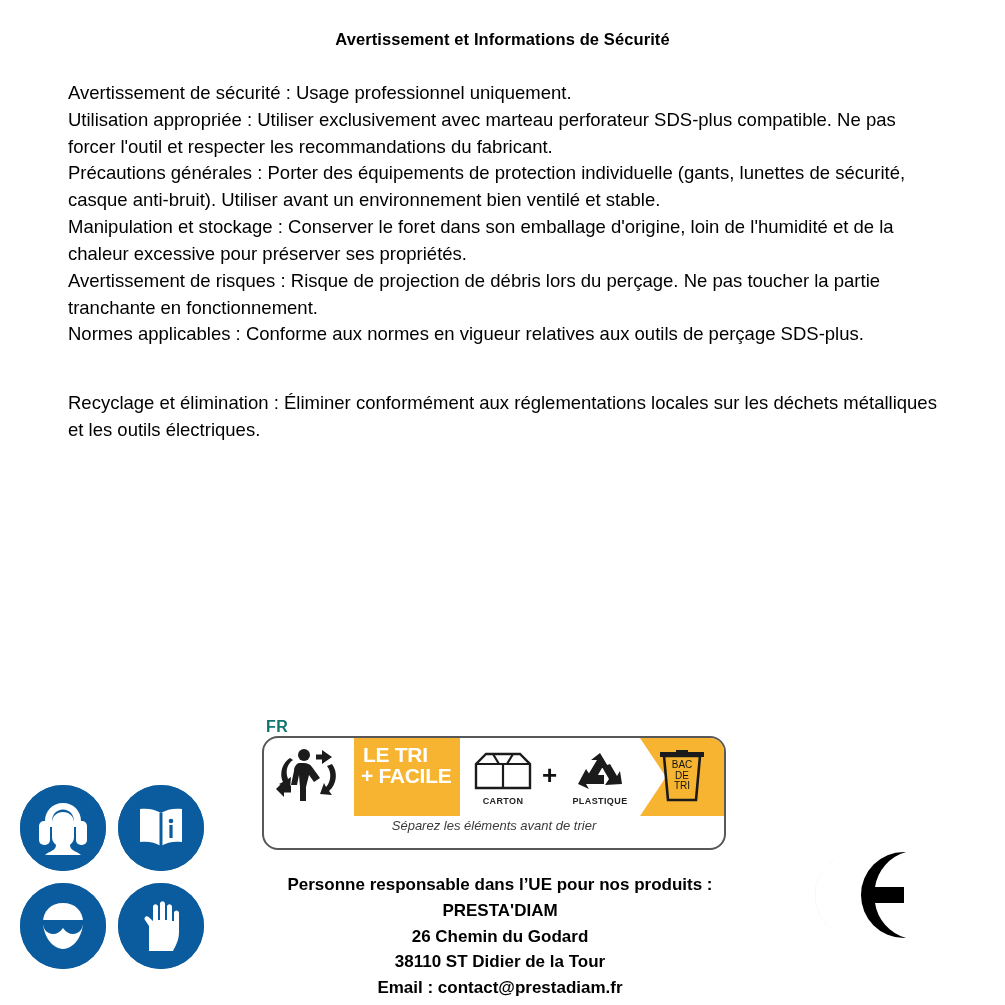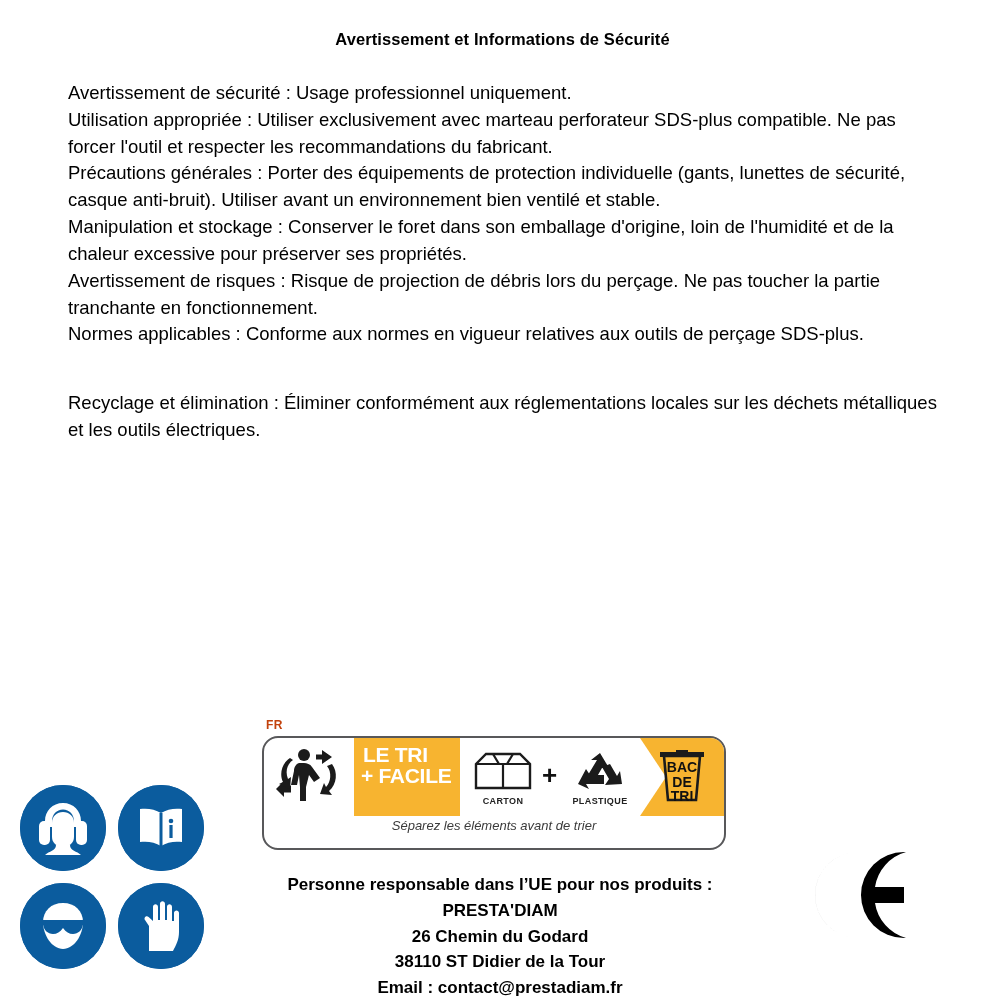--- a/index.html
+++ b/index.html
@@ -74,23 +74,23 @@
     position: absolute;
     left: 262px;
     top: 718px;
     width: 462px;
     height: 130px;
   }
   .recycle-fr {
     position: absolute;
     left: 4px;
     top: 0px;
-    font-size: 12px;
-    font-weight: bold;
-    color: #c2410c;
+    font-size: 16px;
+    font-weight: bold;
+    color: #0f766e;
     letter-spacing: 0.5px;
   }
   .recycle-box {
     position: absolute;
     left: 0px;
     top: 18px;
     width: 460px;
     height: 110px;
     border: 2px solid #58585a;
     border-radius: 16px;
@@ -143,22 +143,22 @@
     top: 10px;
     width: 60px;
     height: 58px;
     text-align: center;
   }
   .rl-bac-text {
     position: absolute;
     left: 0;
     top: 12px;
     width: 60px;
-    font-size: 14px;
-    font-weight: bold;
+    font-size: 10px;
+    font-weight: normal;
     line-height: 1.05;
     color: #111;
   }
   .rl-caption {
     position: absolute;
     left: 0;
     top: 80px;
     width: 460px;
     text-align: center;
     font-size: 13px;

